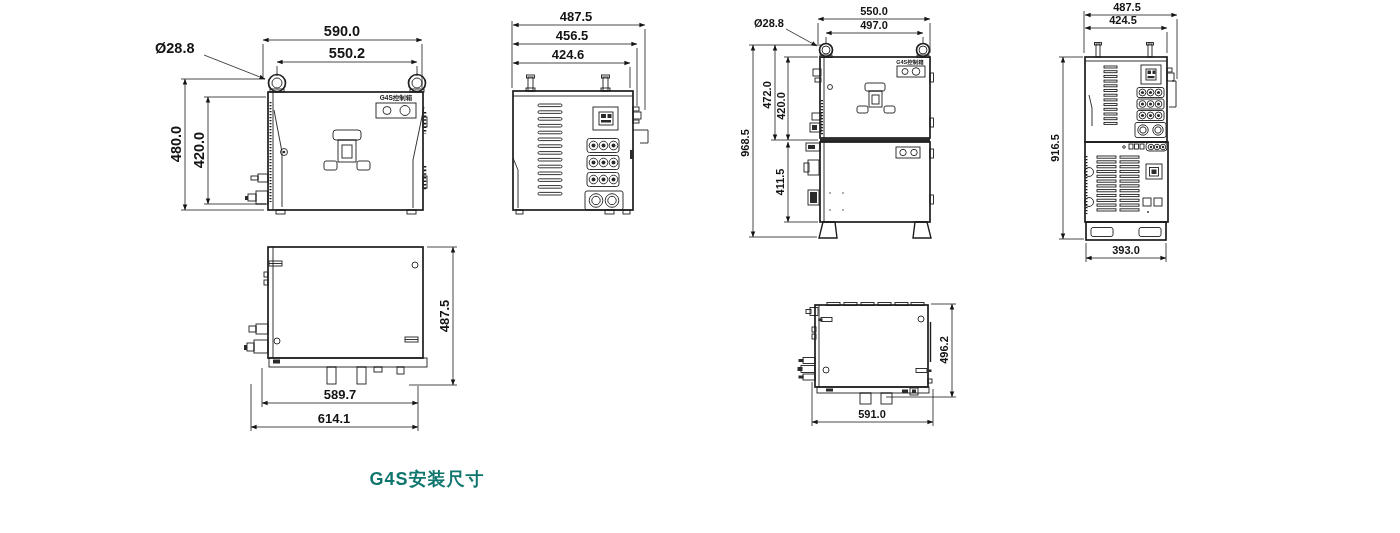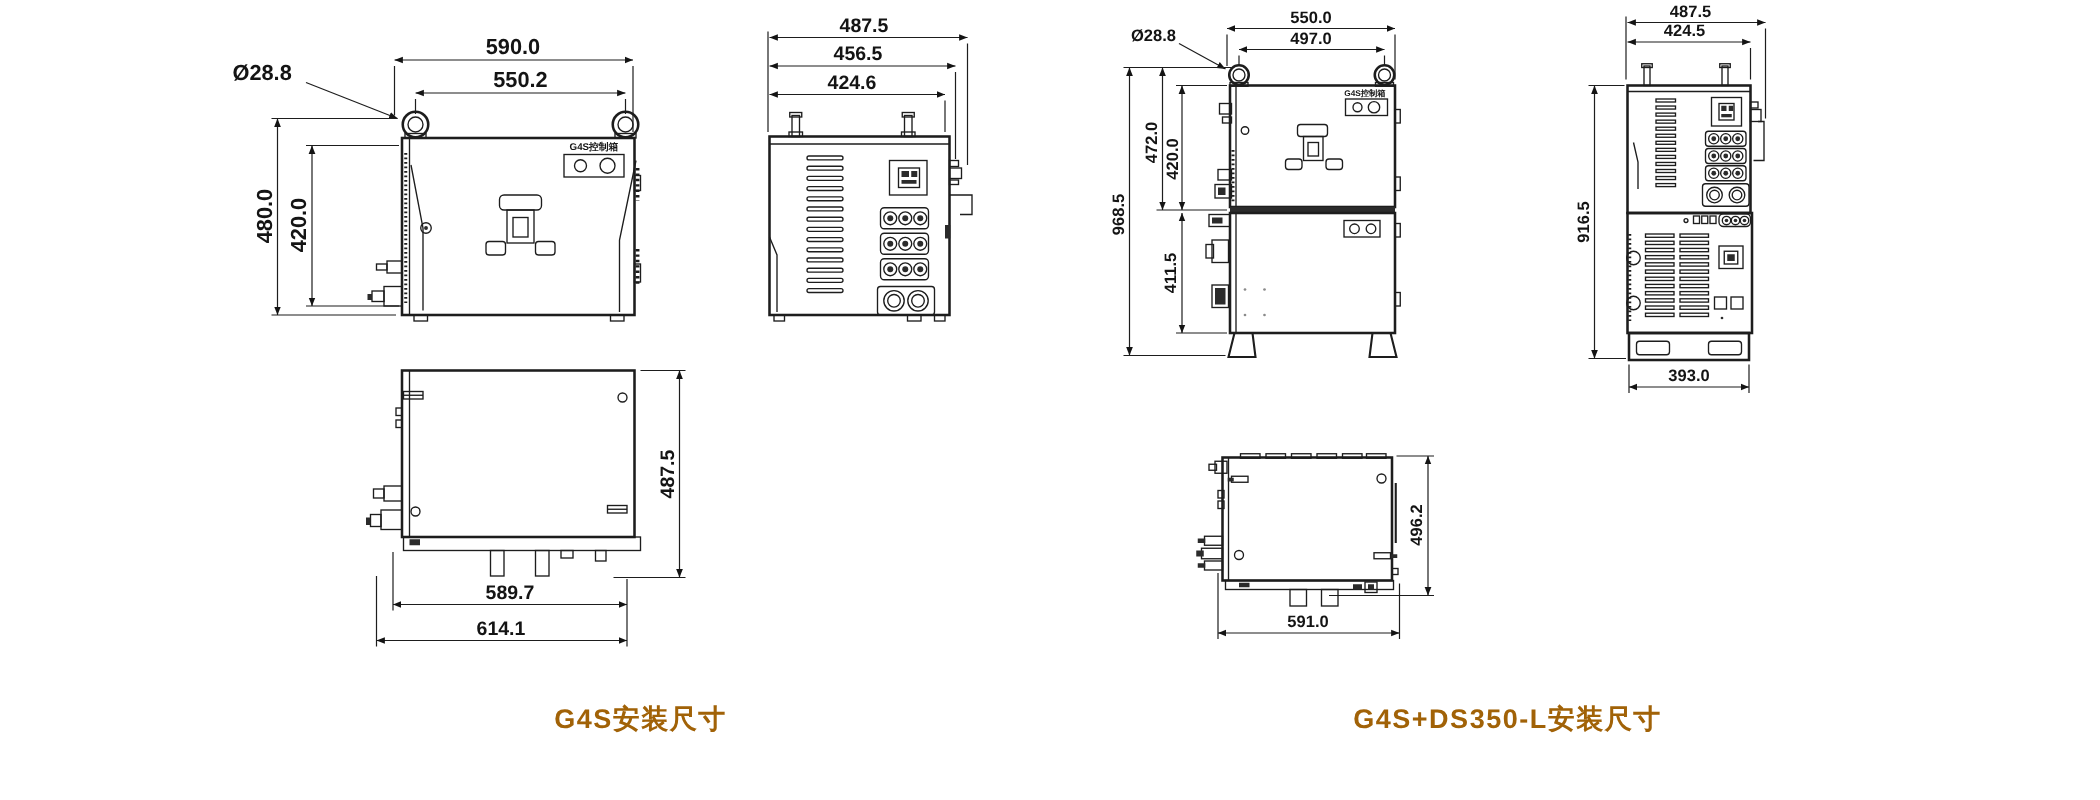--- a/index.html
+++ b/index.html
@@ -15,21 +15,21 @@
   .ser2{stroke:#1d1d1d;stroke-width:2;fill:none;stroke-dasharray:1.2,1.8;}
   .fD{fill:#2b2b2b;stroke:none;}
   .fG{fill:#8a8a8a;stroke:none;}
   text{font-family:"Liberation Sans","DejaVu Sans",sans-serif;font-weight:700;fill:#141414;}
   .t15{font-size:14.5px;}
   .t13{font-size:13px;}
   .t11{font-size:11px;}
   .t6{font-size:6.5px;}
   .t5{font-size:5.5px;}
   .caption{position:absolute;top:467px;width:300px;text-align:center;
-           font-size:18px;font-weight:700;color:#a16207;letter-spacing:1px;}
+           font-size:18px;font-weight:700;color:#0f766e;letter-spacing:1px;}
   .cap-left{left:277px;}
   .cap-right{left:855px;}
 </style>
 </head>
 <body>
 
 <div class="canvas">
 <svg width="1400" height="533" viewBox="0 0 1400 533">
   <defs>
     <marker id="ar" viewBox="0 0 10 10" refX="10" refY="5" markerWidth="7" markerHeight="7" orient="auto-start-reverse">
@@ -498,14 +498,13 @@
     <line x1="931" y1="304" x2="956" y2="304" class="sd"></line>
         <line x1="886" y1="397" x2="956" y2="397" class="sd"></line>
     <line x1="812" y1="422" x2="933" y2="422" class="sd" marker-start="url(#ar)" marker-end="url(#ar)"></line>
     <text x="872" y="418" class="t11" text-anchor="middle">591.0</text>
     <line x1="812" y1="382" x2="812" y2="426" class="sd"></line>
         <line x1="933" y1="389" x2="933" y2="426" class="sd"></line>
   </g>
 </svg>
 
 <div class="caption cap-left">G4S安装尺寸</div>
-<div class="caption cap-right">G4S+DS350-L安装尺寸</div>
 </div>
 
 </body></html>

